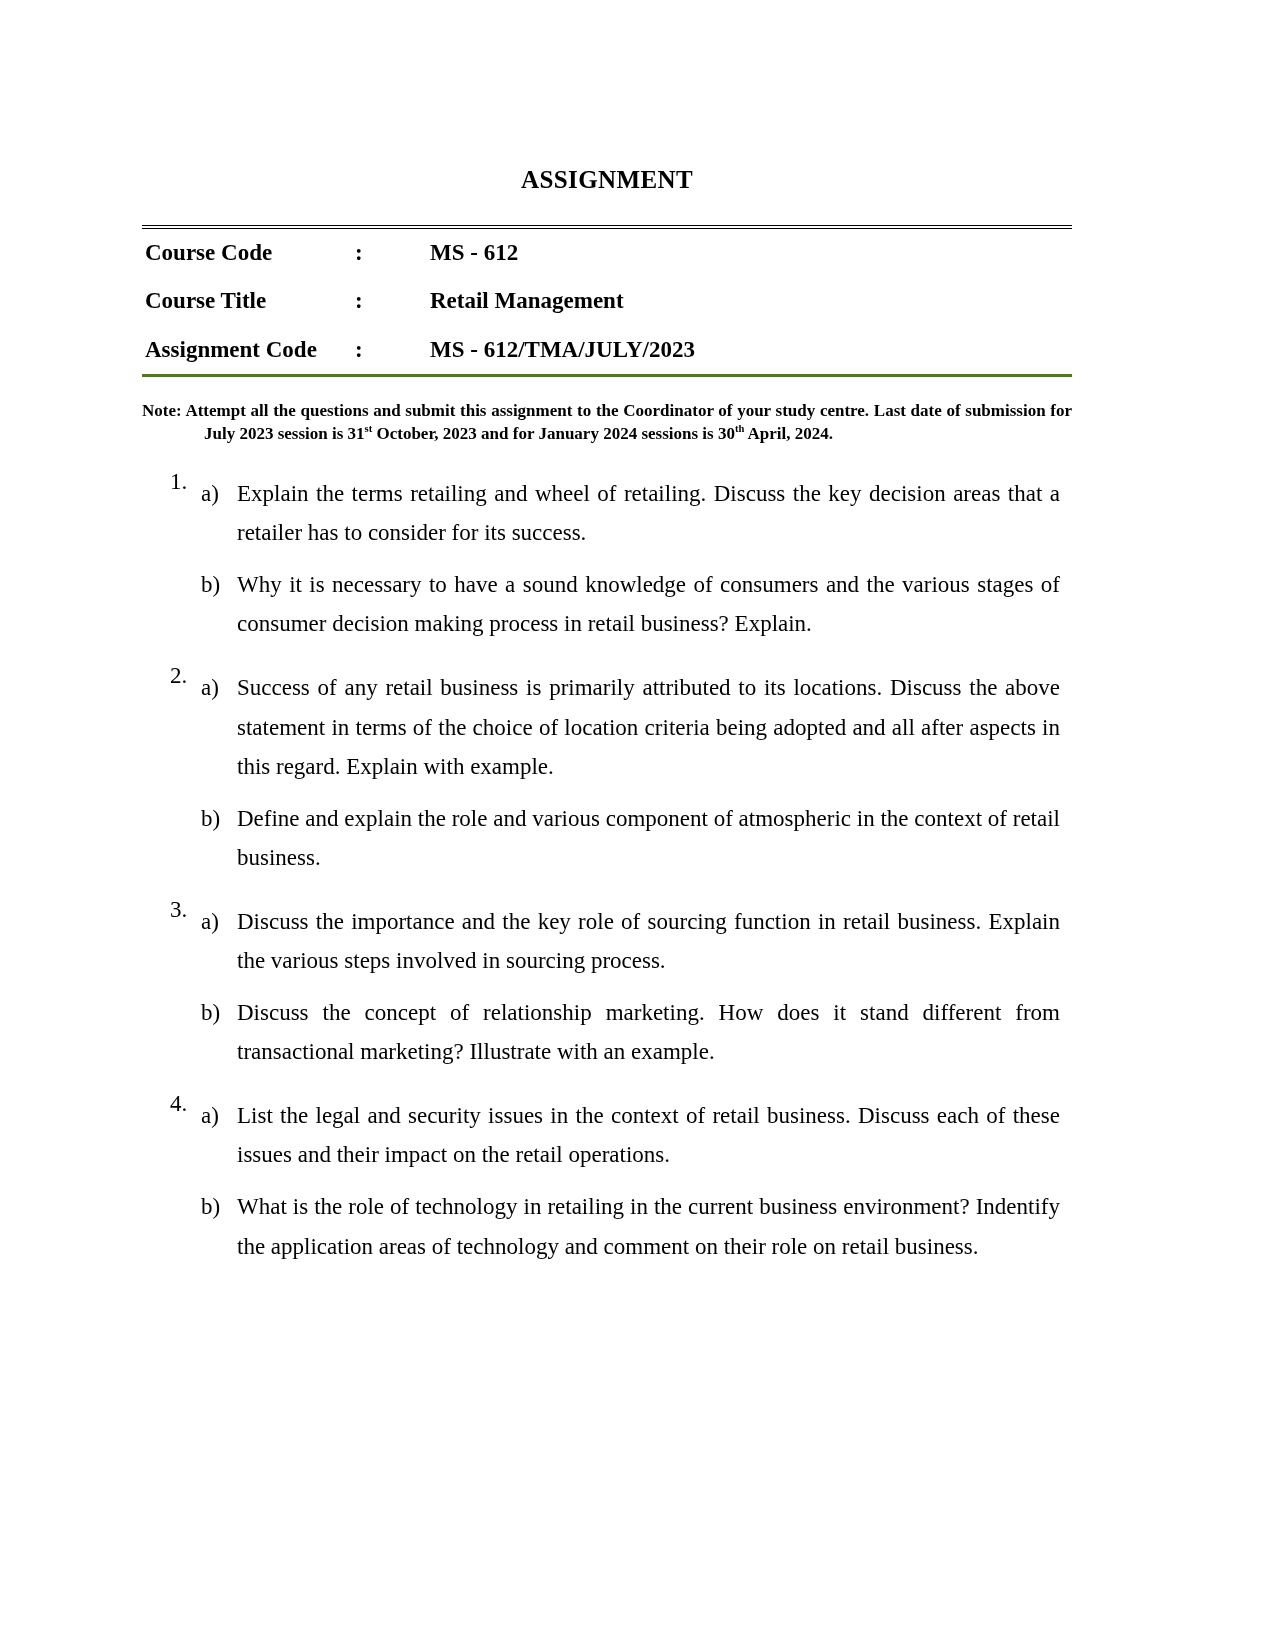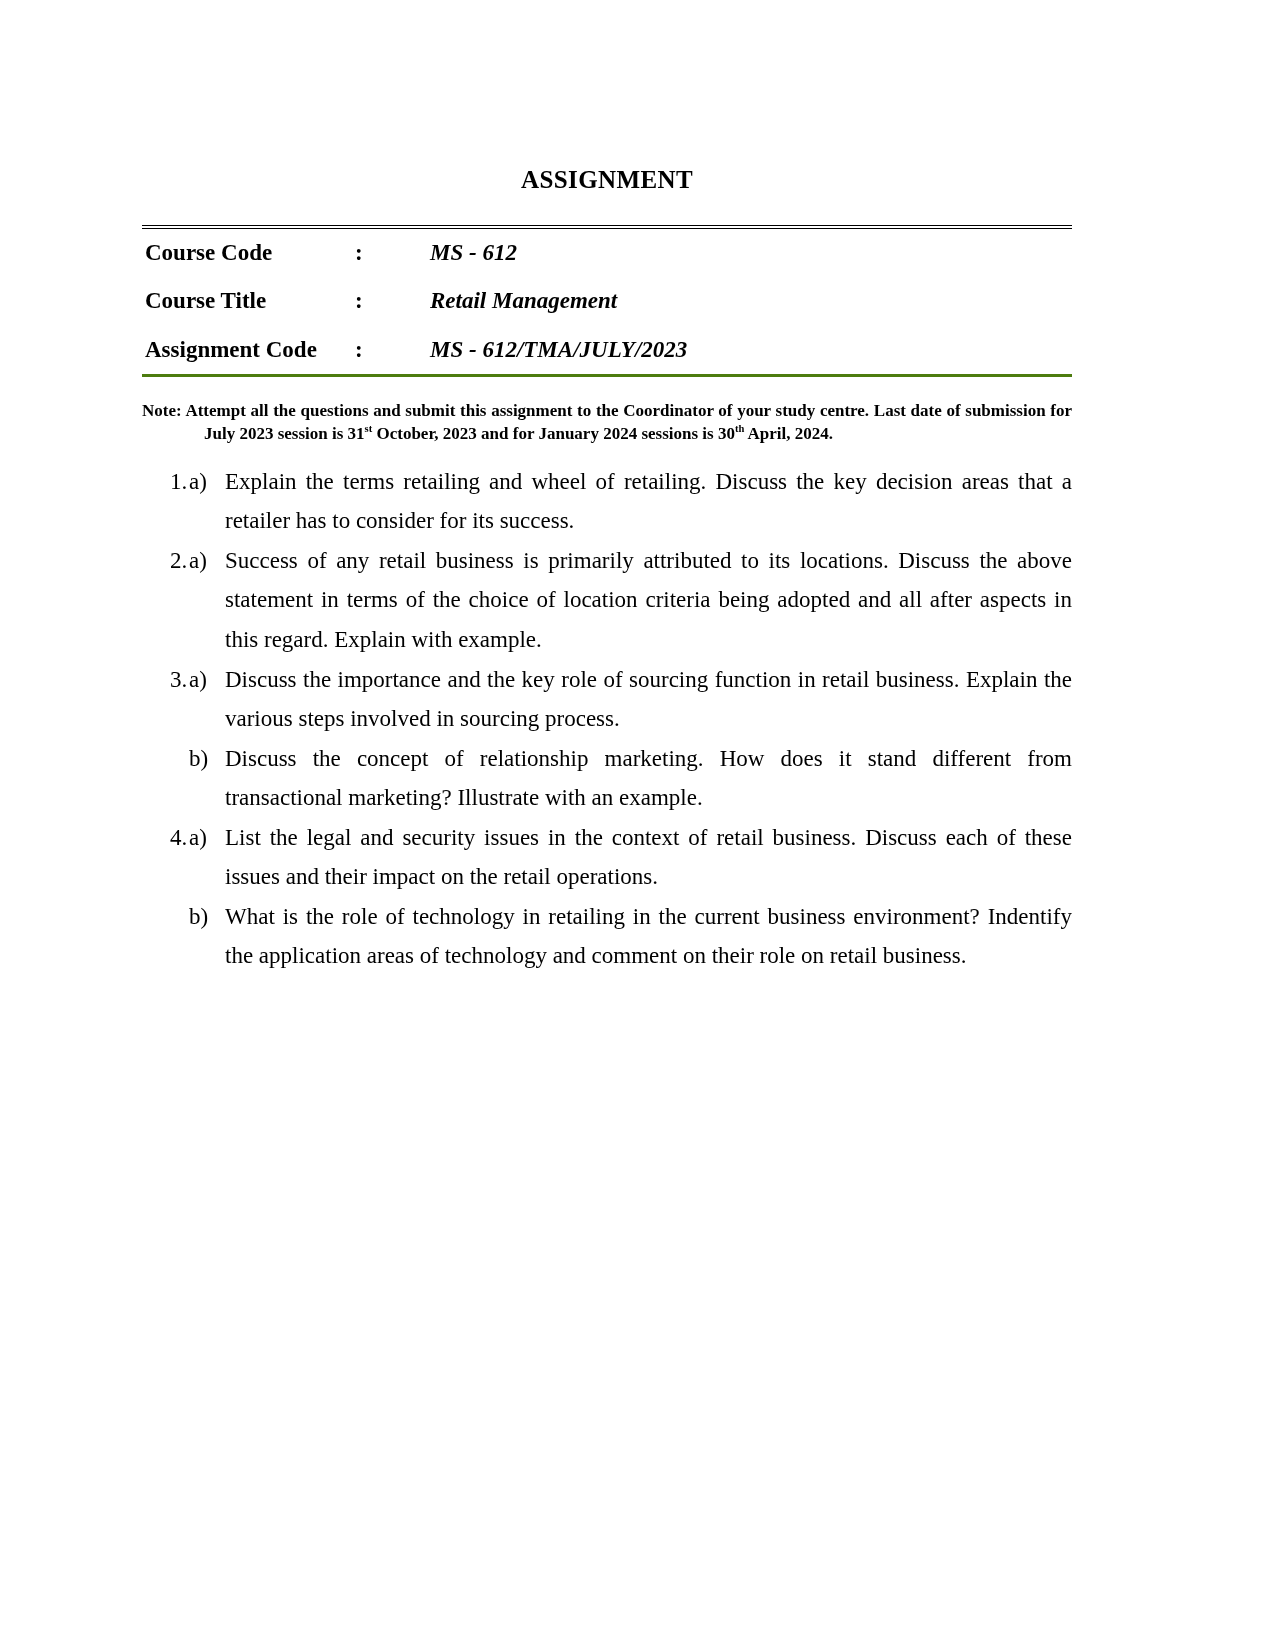--- a/index.html
+++ b/index.html
@@ -51,21 +51,21 @@
   .info-table td {
     font-weight: bold;
     font-size: 23px;
     line-height: 1.1;
     padding: 11px 0 12px 0;
     vertical-align: baseline;
     white-space: nowrap;
   }
   .info-table td.label { width: 210px; padding-left: 3px; }
   .info-table td.colon { width: 75px; }
-  .info-table td.value { width: auto; font-style: italic; }
+  .info-table td.value { width: auto; }
 
   
   .note {
     margin-top: 22px;
     font-weight: bold;
     font-size: 17px;
     line-height: 1.38;
     text-align: justify;
     text-justify: inter-word;
     padding-left: 0px;
@@ -102,21 +102,21 @@
   .q-parts {
     flex: 1 1 auto;
   }
   .q-part {
     font-size: 23px;
     line-height: 1.72;
     text-align: justify;
     text-justify: inter-word;
     padding-left: 36px;
     text-indent: -36px;
-    margin: 0;
+    margin: 12px;
   }
   .q-part .plabel {
     display: inline-block;
     width: 36px;
     text-indent: 0;
   }
 </style>
 </head>
 <body>
 
@@ -148,27 +148,29 @@
     <div class="note">
       <span class="note-body"><span>Note:</span><span> Attempt all the questions and submit this assignment to the Coordinator of your study centre. Last date of submission for July 2023 session is 31</span><sup>st</sup><span> October, 2023 and for January 2024 sessions is 30</span><sup>th</sup><span> April, 2024.</span></span>
     </div>
 
     <div class="questions">
 
       <div class="q-item">
         <div class="q-num">1.</div>
         <div class="q-parts">
           <p class="q-part"><span class="plabel">a)</span><span>Explain the terms retailing and wheel of retailing. Discuss the key decision areas that a retailer has to consider for its success.</span></p>
+          <p class="q-part"><span class="plabel">b)</span><span>Why it is necessary to have a sound knowledge of consumers and the various stages of consumer decision making process in retail business? Explain.</span></p>
         </div>
       </div>
 
       <div class="q-item">
         <div class="q-num">2.</div>
         <div class="q-parts">
           <p class="q-part"><span class="plabel">a)</span><span>Success of any retail business is primarily attributed to its locations. Discuss the above statement in terms of the choice of location criteria being adopted and all after aspects in this regard. Explain with example.</span></p>
+          <p class="q-part"><span class="plabel">b)</span><span>Define and explain the role and various component of atmospheric in the context of retail business.</span></p>
         </div>
       </div>
 
       <div class="q-item">
         <div class="q-num">3.</div>
         <div class="q-parts">
           <p class="q-part"><span class="plabel">a)</span><span>Discuss the importance and the key role of sourcing function in retail business. Explain the various steps involved in sourcing process.</span></p>
           <p class="q-part"><span class="plabel">b)</span><span>Discuss the concept of relationship marketing. How does it stand different from transactional marketing? Illustrate with an example.</span></p>
         </div>
       </div>

